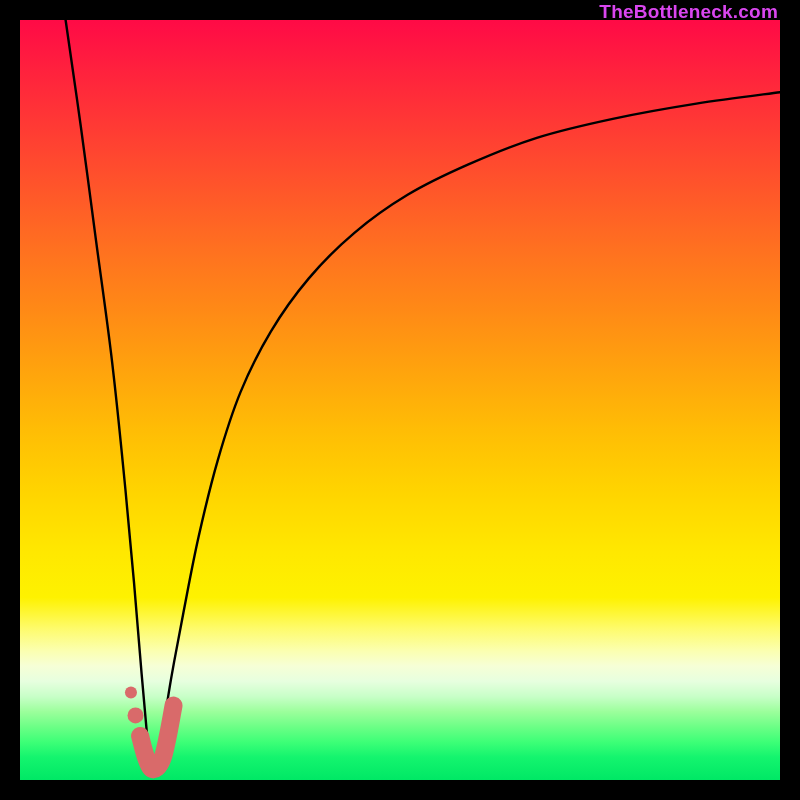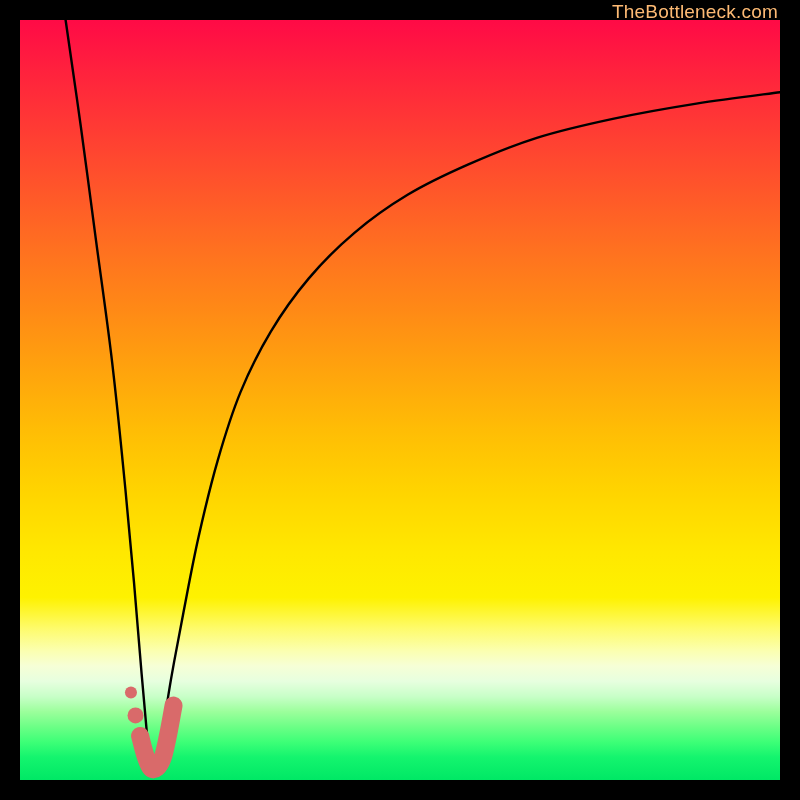--- a/index.html
+++ b/index.html
@@ -45,22 +45,22 @@
       #3dff77 95%,
       #14f46e 97%,
       #00e865 100%
     );
   }
   .watermark {
     position: absolute;
     top: 1px;
     right: 22px;
     font-size: 19px;
-    font-weight: 400;
-    color: #fdba74;
+    font-weight: 700;
+    color: #d946ef;
     letter-spacing: 0.2px;
   }
   svg.overlay {
     position: absolute;
     left: 20px;
     top: 20px;
     width: 760px;
     height: 760px;
     overflow: visible;
   }

